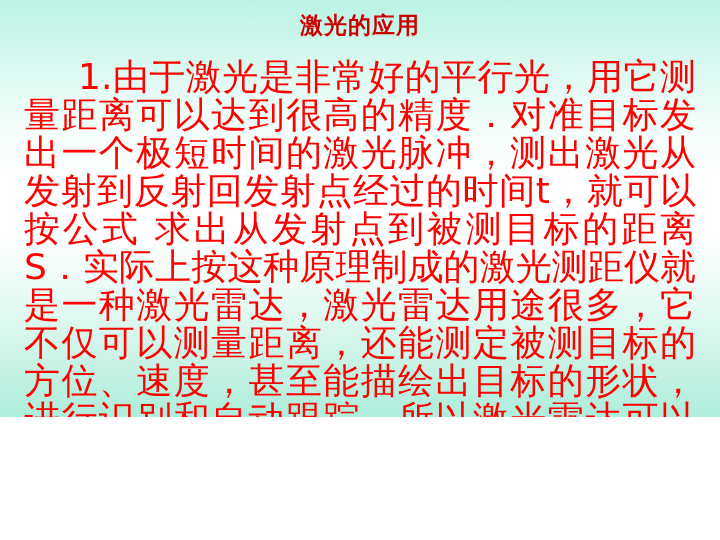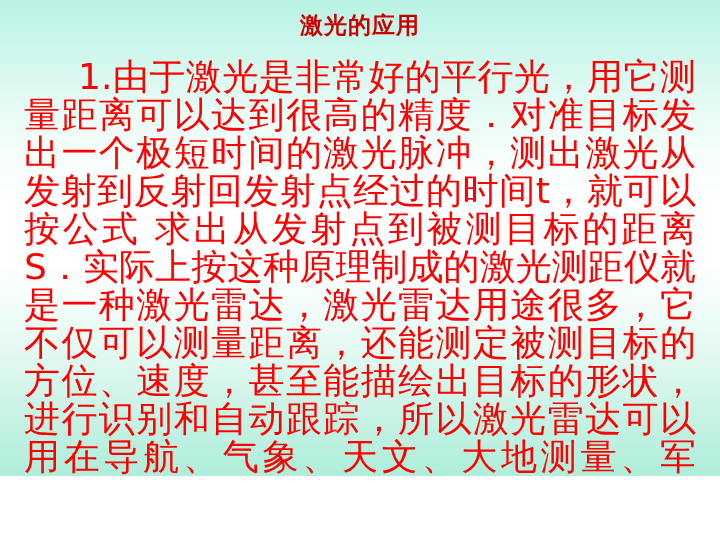--- a/index.html
+++ b/index.html
@@ -8,21 +8,21 @@
   }
   body {
     width: 720px;
     height: 540px;
     overflow: hidden;
     font-family: "DejaVu Sans", "Liberation Sans", sans-serif;
   }
   .slide {
     position: relative;
     width: 720px;
-    height: 476px;
+    height: 417px;
     box-sizing: border-box;
     background: linear-gradient(180deg,
         #b9f3e4 0%,
         #cdf7ec 10%,
         #e6fbf5 22%,
         #f6fefb 33%,
         #ffffff 44%,
         #ffffff 55%,
         #f0fcf8 66%,
         #ddf8ef 77%,

